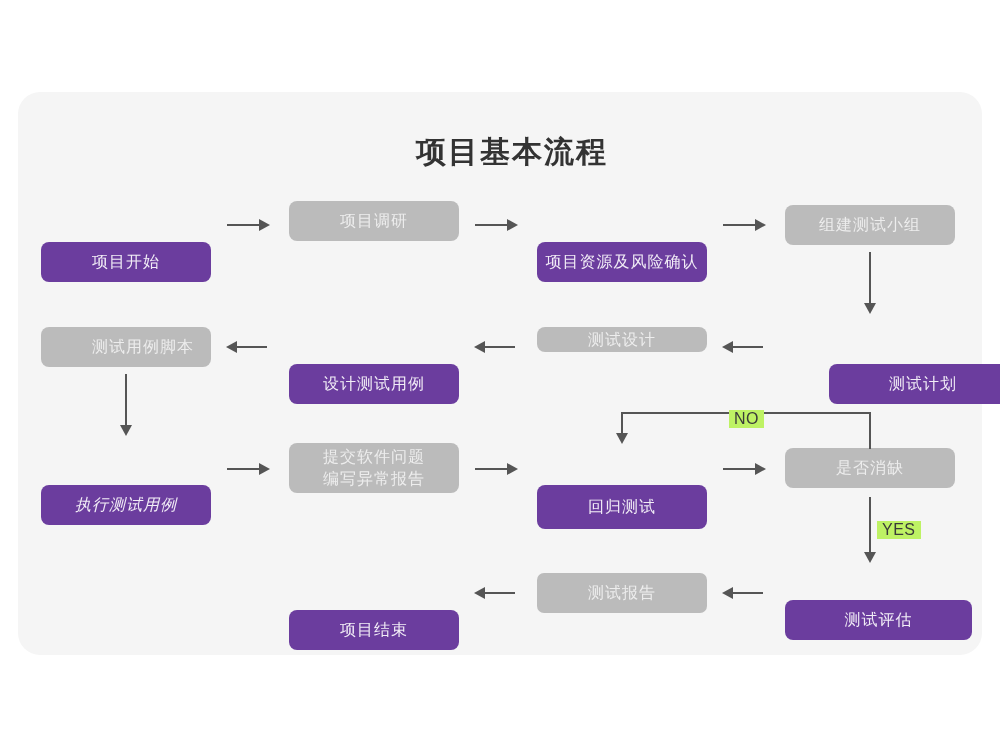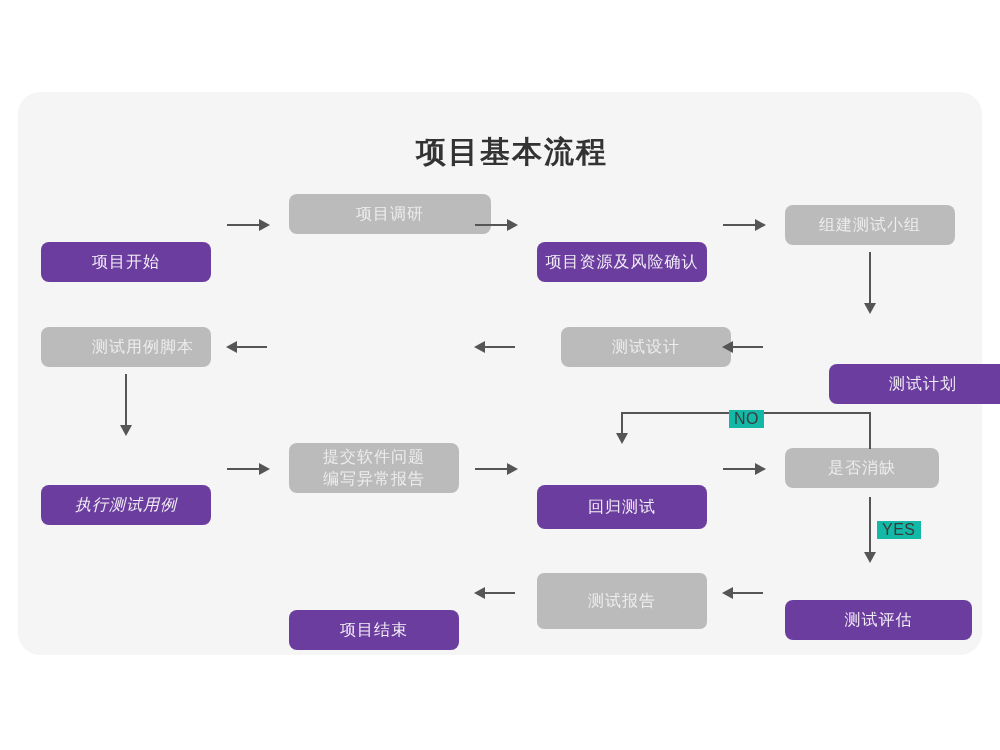--- a/index.html
+++ b/index.html
@@ -76,41 +76,41 @@
     border-left:6px solid transparent;
     border-right:6px solid transparent;
     border-top:11px solid #555555;
   }
 
   .edge-label {
     position:absolute;
     font-size:16px;
     color:#3a3a3a;
     letter-spacing:0.5px;
-    background:#14b8a6;
+    background:#bef264;
     padding:0 5px;
   }
 </style>
 </head>
 <body>
 
 <div id="stage">
 
   <div id="panel"></div>
 
   <div id="title">项目基本流程</div>
 
   <div class="node purple" style="left:41px; top:205px; width:170px; height:40px;">项目开始</div>
 
   <div class="conn">
     <div class="hline" style="left:227px; top:224px; width:34px;"></div>
     <div class="arrowhead arrow-right" style="left:259px; top:219px;"></div>
   </div>
 
-  <div class="node gray" style="left:289px; top:194px; width:202px; height:40px;">项目调研</div>
+  <div class="node gray" style="left:289px; top:201px; width:170px; height:40px;">项目调研</div>
 
   <div class="conn">
     <div class="hline" style="left:475px; top:224px; width:34px;"></div>
     <div class="arrowhead arrow-right" style="left:507px; top:219px;"></div>
   </div>
 
   <div class="node purple" style="left:537px; top:205px; width:170px; height:40px;">项目资源及风险确认</div>
 
   <div class="conn">
     <div class="hline" style="left:723px; top:224px; width:34px;"></div>
@@ -124,27 +124,28 @@
     <div class="arrowhead arrow-down" style="left:864px; top:303px;"></div>
   </div>
 
   <div class="node gray" style="left:41px; top:327px; width:170px; height:40px;padding-left:34px;">测试用例脚本</div>
 
   <div class="conn">
     <div class="hline" style="left:233px; top:346px; width:34px;"></div>
     <div class="arrowhead arrow-left" style="left:226px; top:341px;"></div>
   </div>
 
+  <div class="node purple" style="left:289px; top:327px; width:170px; height:40px;">设计测试用例</div>
 
   <div class="conn">
     <div class="hline" style="left:481px; top:346px; width:34px;"></div>
     <div class="arrowhead arrow-left" style="left:474px; top:341px;"></div>
   </div>
 
-  <div class="node gray" style="left:561px; top:327px; width:170px; height:40px;text-align:center;">测试设计</div>
+  <div class="node gray" style="left:537px; top:327px; width:170px; height:25px;text-align:center;">测试设计</div>
 
   <div class="conn">
     <div class="hline" style="left:729px; top:346px; width:34px;"></div>
     <div class="arrowhead arrow-left" style="left:722px; top:341px;"></div>
   </div>
 
   <div class="node purple" style="left:829px; top:327px; width:188px; height:40px;">测试计划</div>
 
   <div class="conn">
     <div class="vline" style="left:125px; top:374px; height:54px;"></div>
@@ -166,21 +167,21 @@
     <div class="arrowhead arrow-right" style="left:507px; top:463px;"></div>
   </div>
 
   <div class="node purple" style="left:537px; top:448px; width:170px; height:44px;">回归测试</div>
 
   <div class="conn">
     <div class="hline" style="left:723px; top:468px; width:34px;"></div>
     <div class="arrowhead arrow-right" style="left:755px; top:463px;"></div>
   </div>
 
-  <div class="node gray" style="left:785px; top:448px; width:154px; height:40px;">是否消缺</div>
+  <div class="node gray" style="left:785px; top:448px; width:170px; height:40px;">是否消缺</div>
 
   <div class="conn">
     <div class="vline" style="left:869px; top:412px; height:37px;"></div>
     <div class="hline" style="left:622px; top:412px; width:248px;"></div>
     <div class="vline" style="left:621px; top:412px; height:24px;"></div>
     <div class="arrowhead arrow-down" style="left:616px; top:433px;"></div>
   </div>
   <div class="edge-label" style="left:729px; top:410px;">NO</div>
 
   <div class="conn">
@@ -189,21 +190,21 @@
   </div>
   <div class="edge-label" style="left:877px; top:521px;">YES</div>
 
   <div class="node purple" style="left:289px; top:573px; width:170px; height:40px;">项目结束</div>
 
   <div class="conn">
     <div class="hline" style="left:481px; top:592px; width:34px;"></div>
     <div class="arrowhead arrow-left" style="left:474px; top:587px;"></div>
   </div>
 
-  <div class="node gray" style="left:537px; top:573px; width:170px; height:56px;border-radius:7px;">测试报告</div>
+  <div class="node gray" style="left:537px; top:573px; width:170px; height:40px;border-radius:7px;">测试报告</div>
 
   <div class="conn">
     <div class="hline" style="left:729px; top:592px; width:34px;"></div>
     <div class="arrowhead arrow-left" style="left:722px; top:587px;"></div>
   </div>
 
   <div class="node purple" style="left:785px; top:563px; width:187px; height:40px;">测试评估</div>
 
 </div>
 

